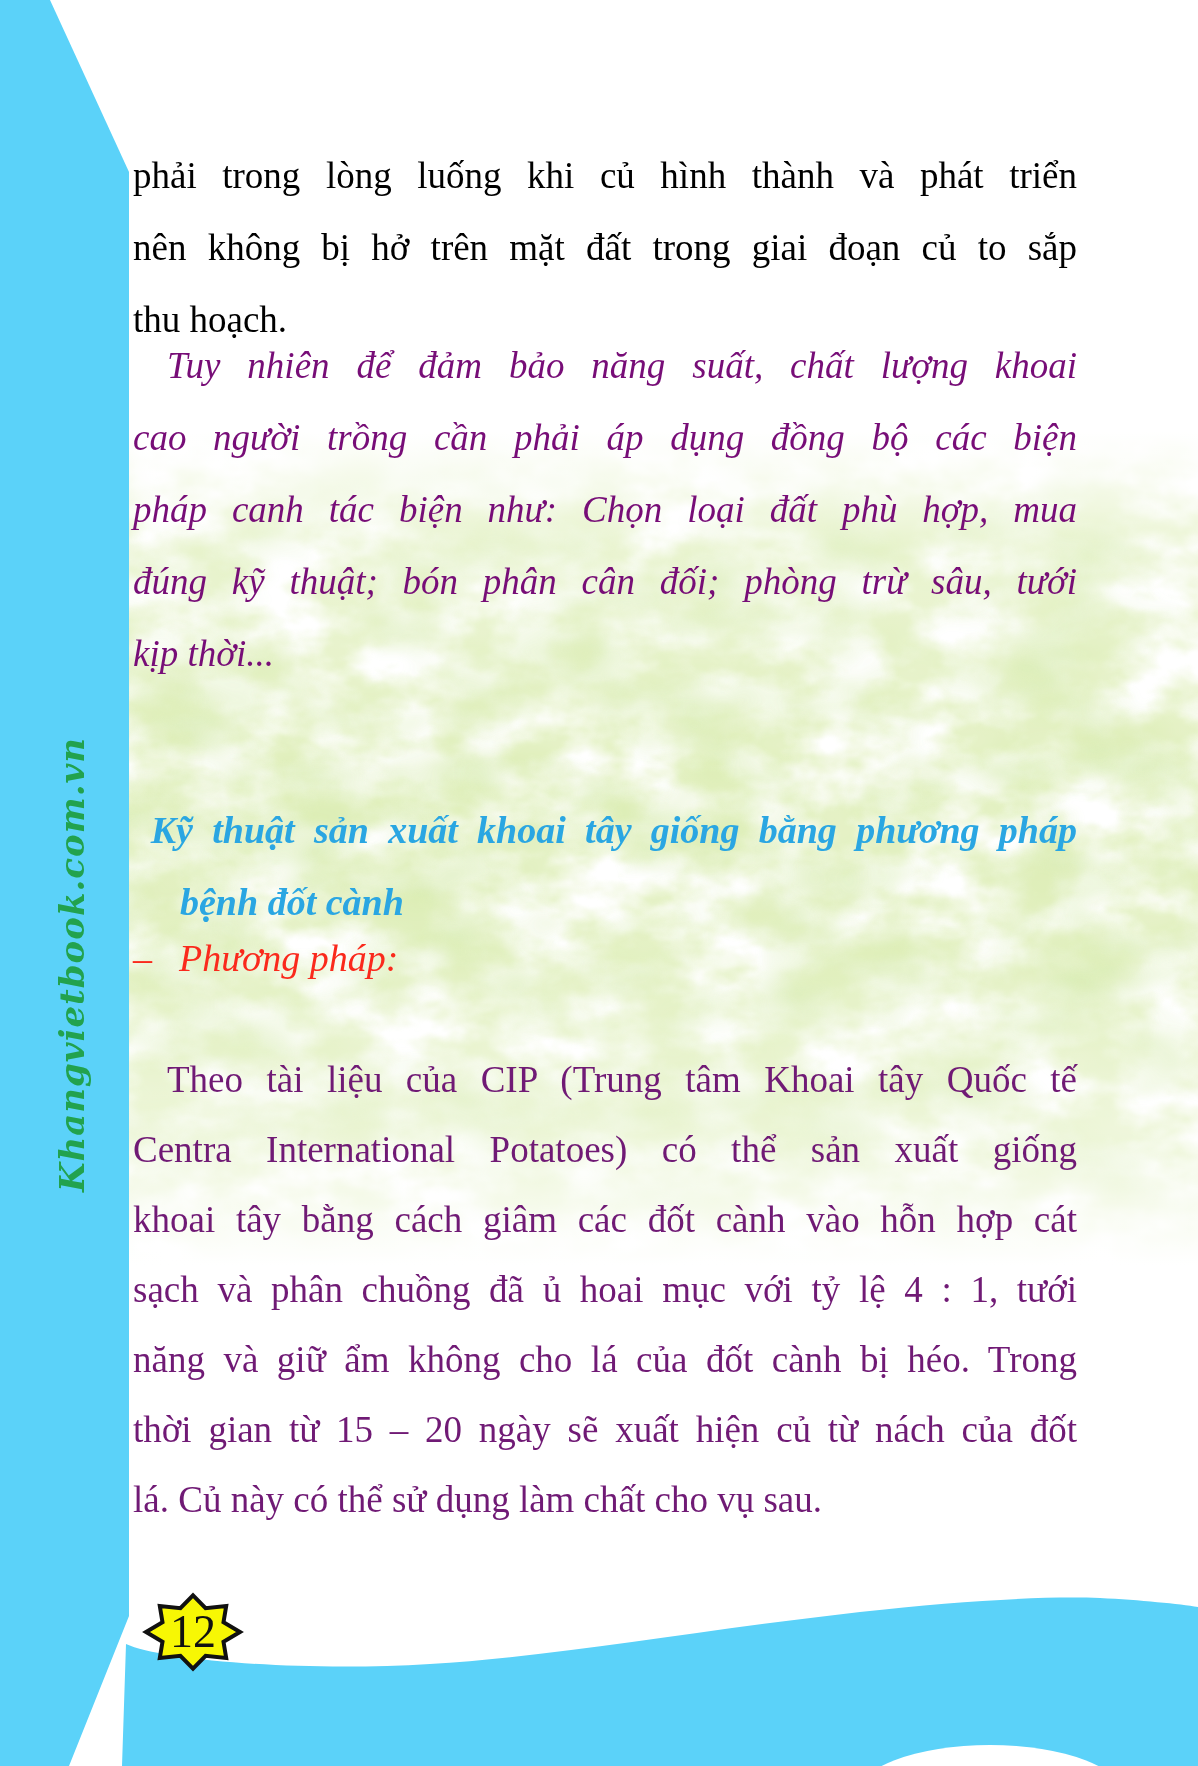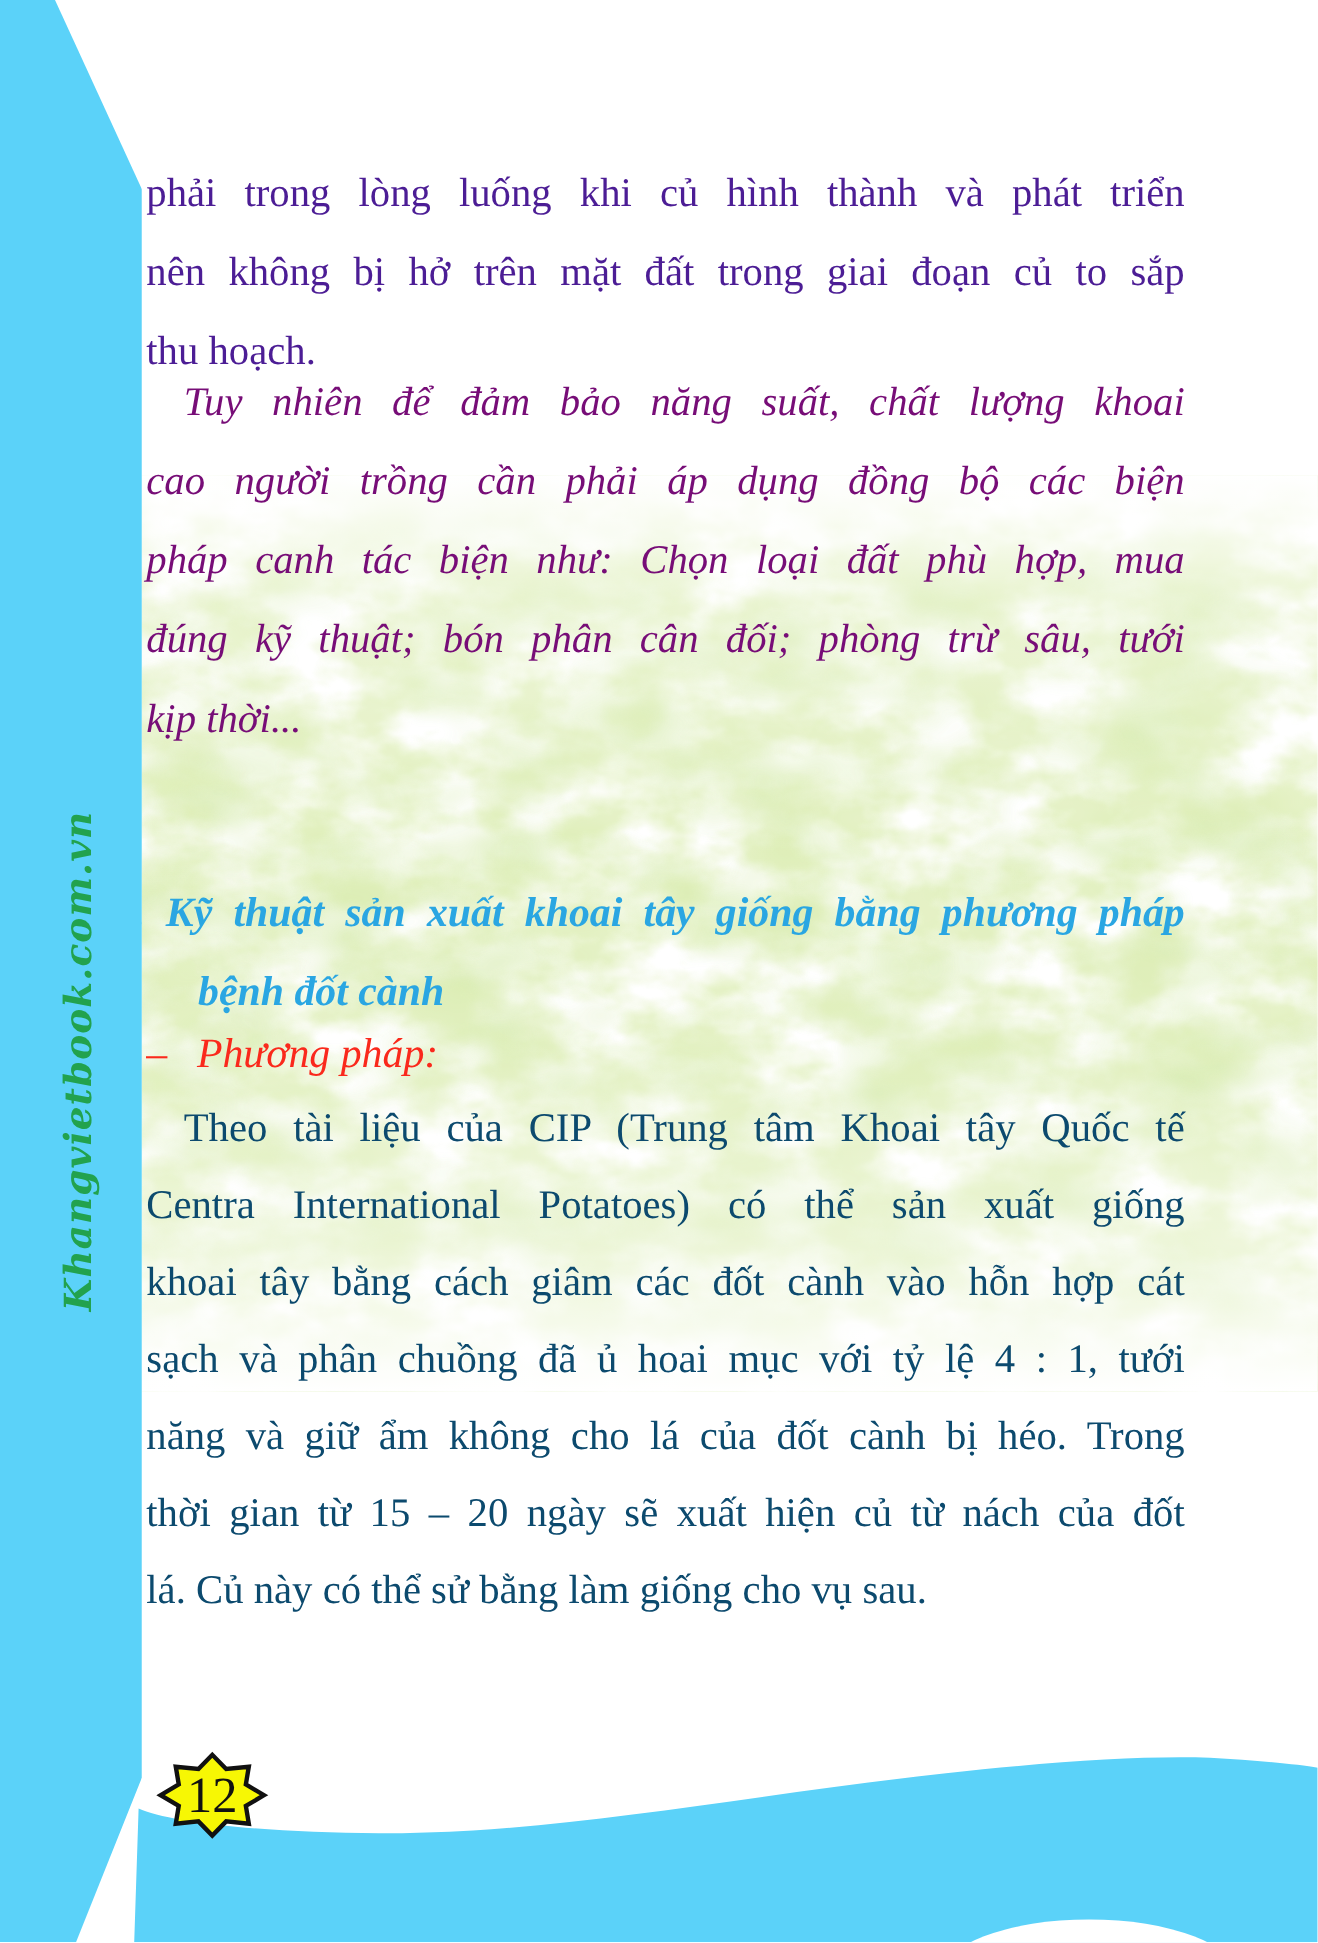--- a/index.html
+++ b/index.html
@@ -57,33 +57,33 @@
   
   .textcol{position:absolute;left:133px;width:944px;z-index:2;}
   .line{
     display:block;white-space:nowrap;
     text-align:justify;text-align-last:justify;
     line-height:72px;font-size:37px;
   }
   .line.end{text-align-last:left;}
   .line.indent{padding-left:34px;}
 
-  #para1{top:140px;color:#4c1d95;}
+  #para1{top:140px;color:#000000;}
   #para2{top:330px;color:#770d77;font-style:italic;}
 
   #heading{top:794px;left:103px;width:974px;color:#2aa6e2;
     font-style:italic;font-weight:bold;}
   #heading .line{font-size:38px;}
   #heading .line.h2{padding-left:77px;}
 
   #method{top:922px;color:#fa291c;font-style:italic;
     display:flex;align-items:baseline;line-height:72px;font-size:38px;}
   #method .dash{color:#fa291c;margin-right:27px;font-style:normal;}
 
-  #para3{top:991px;color:#0c4a6e;}
+  #para3{top:1045px;color:#701a75;}
   #para3 .line{line-height:70px;}
 </style>
 </head>
 <body>
 
 <div id="page">
 
   <div class="plants">
     <svg width="1069" height="833" viewBox="0 0 1069 833" preserveAspectRatio="none" aria-hidden="true">
       <defs>
@@ -131,21 +131,21 @@
     <span>Phương pháp:</span>
   </div>
 
   <div class="textcol" id="para3">
     <span class="line indent">Theo tài liệu của CIP (Trung tâm Khoai tây Quốc tế</span>
     <span class="line">Centra International Potatoes) có thể sản xuất giống</span>
     <span class="line">khoai tây bằng cách giâm các đốt cành vào hỗn hợp cát</span>
     <span class="line">sạch và phân chuồng đã ủ hoai mục với tỷ lệ 4 : 1, tưới</span>
     <span class="line">năng và giữ ẩm không cho lá của đốt cành bị héo. Trong</span>
     <span class="line">thời gian từ 15 – 20 ngày sẽ xuất hiện củ từ nách của đốt</span>
-    <span class="line end">lá. Củ này có thể sử bằng làm giống cho vụ sau.</span>
+    <span class="line end">lá. Củ này có thể sử dụng làm chất cho vụ sau.</span>
   </div>
 
   <svg class="wave" viewBox="0 0 1198 206" aria-hidden="true">
     <path fill="#5bd2f9" d="M 122 206 L 126 84 C 160 100, 300 112, 430 104 C 560 96, 700 70, 860 52 C 960 41, 1040 36, 1100 38 C 1140 40, 1180 44, 1198 47 L 1198 206 Z"></path>
     <ellipse cx="990" cy="237" rx="135" ry="52" fill="#ffffff"></ellipse>
   </svg>
 
   <svg class="badge" viewBox="0 0 110 90" aria-hidden="true">
     <polygon points="102,45 85.5,54.8 88.2,70.9 67.6,68.8 55,81.7 42.4,68.8 21.8,70.9 24.5,54.8 8,45 24.5,35.2 21.8,19.1 42.4,21.2 55,8.3 67.6,21.2 88.2,19.1 85.5,35.2" fill="#f7f704" stroke="#111111" stroke-width="4" stroke-linejoin="miter"></polygon>
     <text x="55" y="60" text-anchor="middle">12</text>

